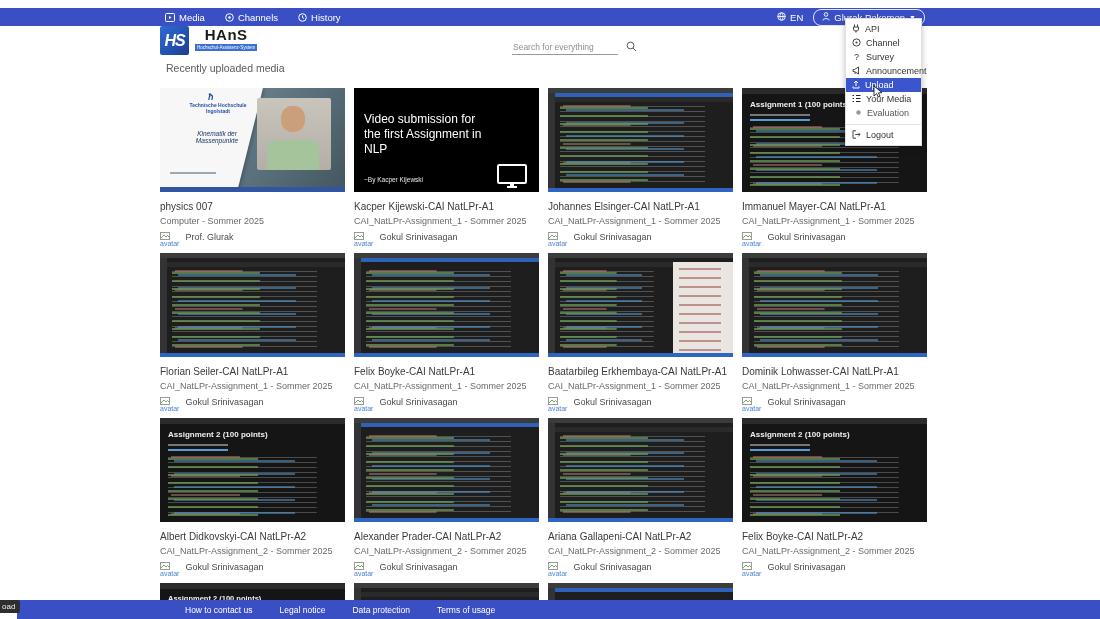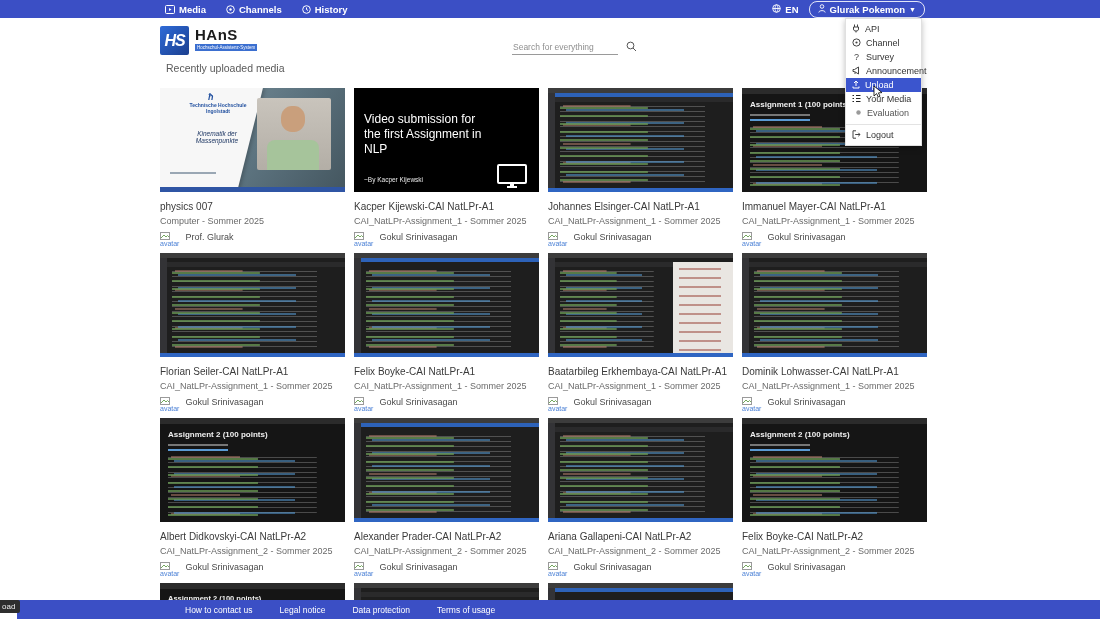--- a/index.html
+++ b/index.html
@@ -1,21 +1,21 @@
 <!DOCTYPE html>
 <html><head>
 <meta charset="utf-8">
 <style>
   * { margin:0; padding:0; box-sizing:border-box; }
   html,body { width:1100px; height:619px; overflow:hidden; background:#fff;
     font-family:"Liberation Sans", sans-serif; color:#3c3c3c; }
 
   
-  .navbar { position:absolute; top:0; left:0; width:1100px; height:18px;
-    background:#3b4fc5; display:flex; align-items:center; color:#fff; z-index:30;font-weight:bold; }
+  .navbar { position:absolute; top:8px; left:0; width:1100px; height:18px;
+    background:#3b4fc5; display:flex; align-items:center; color:#fff; z-index:30; }
   .nav-left { display:flex; align-items:center; gap:20px; margin-left:165px; }
   .nav-item { display:flex; align-items:center; gap:4px; font-size:9.5px; cursor:pointer; }
   .nav-item svg { display:block; }
   .nav-right { margin-left:auto; margin-right:175px; display:flex; align-items:center; gap:10px; }
   .lang { display:flex; align-items:center; gap:4px; font-size:9.5px; }
   .user-btn { display:flex; align-items:center; gap:4px; font-size:9.5px;
     border:1px solid rgba(255,255,255,.85); border-radius:8px; padding:2px 8px; cursor:pointer; }
   .caret { font-size:7px; }
 
   
@@ -29,21 +29,21 @@
   .dd-item.indent { padding-left:9px; color:#555; }
   .dd-sep { border-top:1px solid #e3e3e3; margin:4px 0 3px 0; }
   .txticon { font-size:9px; width:9px; text-align:center; color:#555; }
   .cursor-arrow { position:absolute; left:27px; top:7px; z-index:50; }
 
   
   .logo-row { position:absolute; top:26px; left:160px; display:flex; align-items:flex-start; gap:6px; }
   .logo-box { width:29px; height:29px; background:linear-gradient(135deg,#2f6bd8,#1b3f8f);
     border-radius:2px; color:#fff; font-weight:bold; font-style:italic; font-size:16px;
     display:flex; align-items:center; justify-content:center; letter-spacing:-1px; }
-  .brand { display:flex; flex-direction:column; }
+  .brand { display:flex; flex-direction:column;align-items:center; }
   .brand-name { font-size:15px; font-weight:bold; color:#1b1b1b; letter-spacing:.5px; }
   .brand-sub { font-size:4.5px; color:#fff; background:#3b6fd0; padding:1px 2px; margin-top:1px; white-space:nowrap; }
 
   .search-wrap { position:absolute; top:38px; left:512px; display:flex; align-items:center; gap:8px; }
   .search-input { width:106px; border:none; border-bottom:1px solid #9a9a9a; font-size:8.5px;
     padding:2px 1px; color:#333; outline:none; background:transparent;
     font-family:"Liberation Sans", sans-serif; }
   .search-input::placeholder { color:#8f8f8f; }
 
   .section-title { position:absolute; top:62px; left:166px; font-size:10.5px; color:#5a5a5a; }

